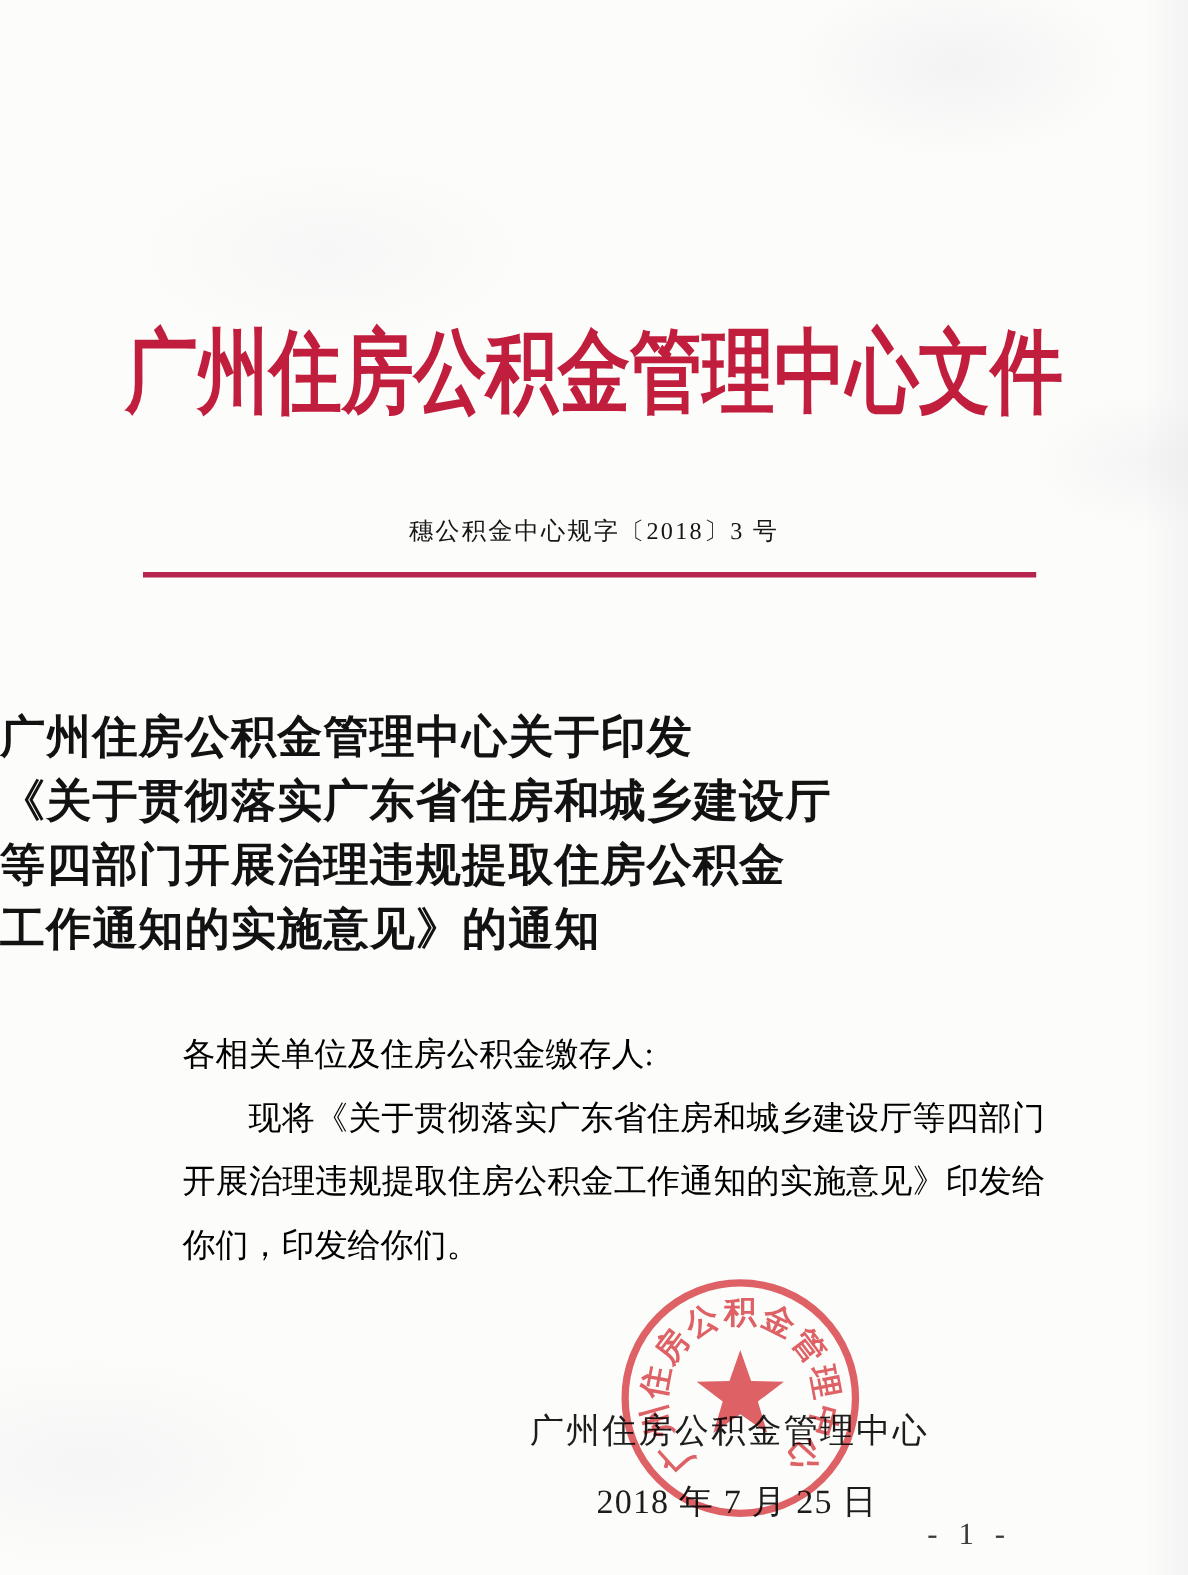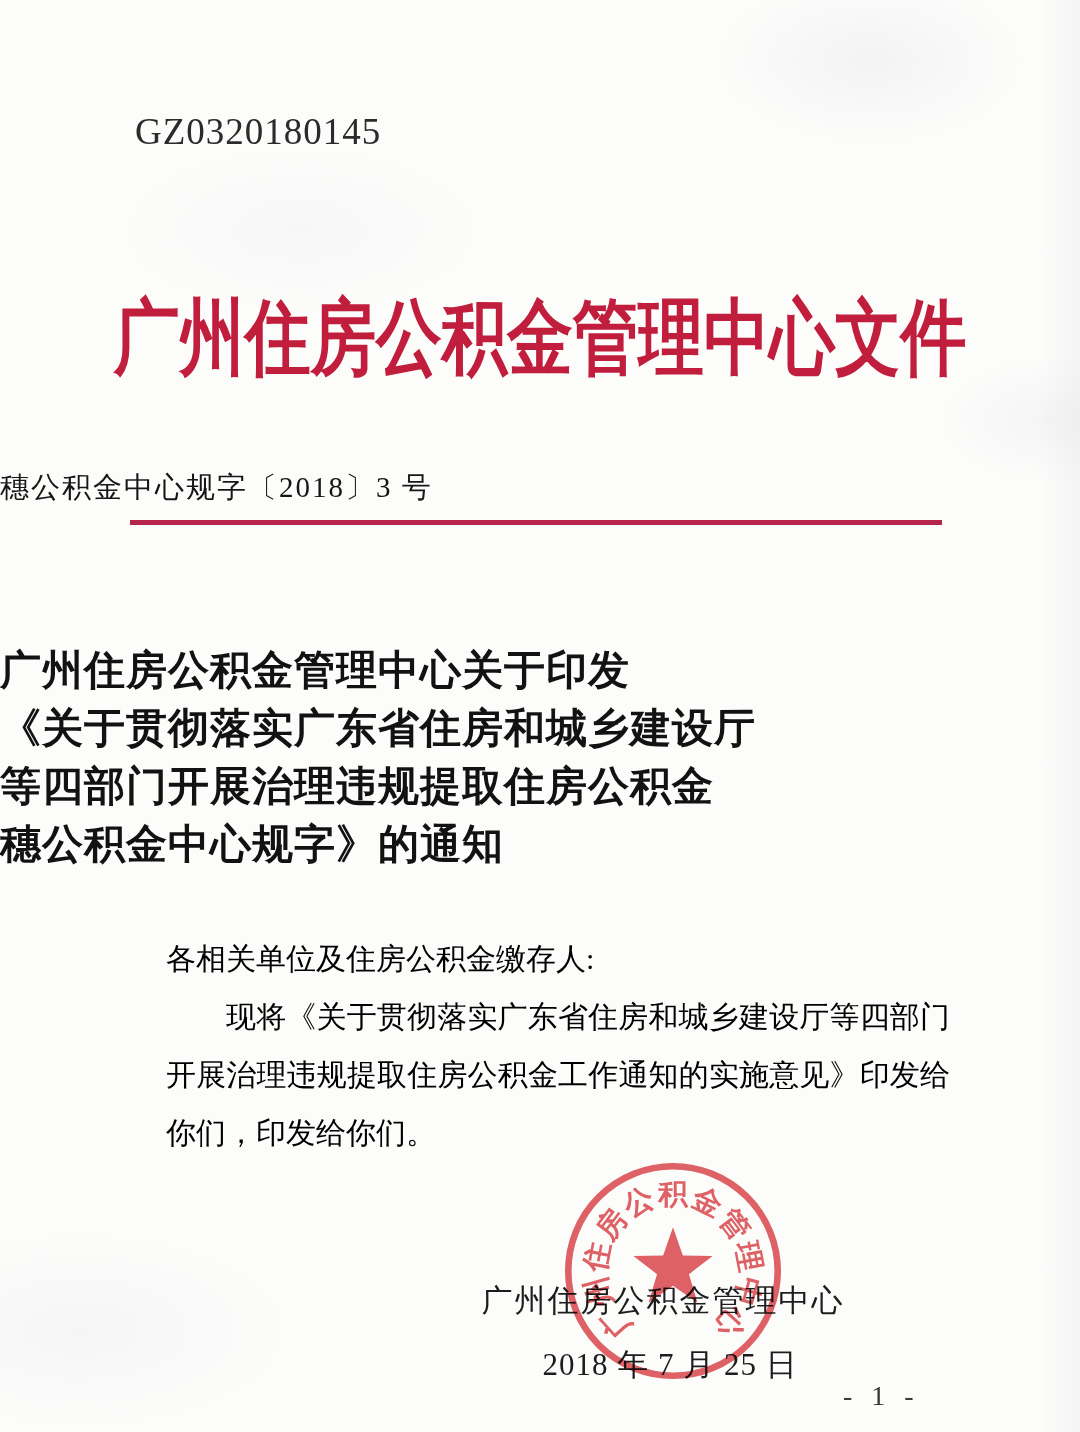--- a/index.html
+++ b/index.html
@@ -40,21 +40,22 @@
     font-weight: bold;
     letter-spacing: 0px;
     transform: scaleX(0.79);
     transform-origin: 50% 50%;
     white-space: nowrap;
   }
   .doc-number {
     position: absolute;
     left: 0; top: 468px;
     width: 1080px;
-    font-size: 29px;
+    text-align: center;
+    font-size: 22px;
     color: #161616;
     letter-spacing: 2px;
   }
   .red-line {
     position: absolute;
     left: 130px; top: 520px;
     width: 812px; height: 5px;
     border: none;
   }
   .doc-title {
@@ -113,33 +114,32 @@
     color: #3a3a3a;
   }
 </style>
 </head>
 <body>
 
 <div class="page">
 
   <div class="scan-artifacts"></div>
 
-  <div class="doc-code">GZ0320180145</div>
 
   <h1 class="org-title" style="color: rgb(193, 30, 62);">广州住房公积金管理中心文件</h1>
 
   <div class="doc-number">穗公积金中心规字〔2018〕3 号</div>
 
   <hr class="red-line" style="background: rgb(181, 37, 78);">
 
   <div class="doc-title">
     <div>广州住房公积金管理中心关于印发</div>
     <div>《关于贯彻落实广东省住房和城乡建设厅</div>
     <div>等四部门开展治理违规提取住房公积金</div>
-    <div>穗公积金中心规字》的通知</div>
+    <div>工作通知的实施意见》的通知</div>
   </div>
 
   <div class="body-block">
     <p class="body-salutation">各相关单位及住房公积金缴存人:</p>
     <p class="body-paragraph">现将《关于贯彻落实广东省住房和城乡建设厅等四部门开展治理违规提取住房公积金工作通知的实施意见》印发给你们，印发给你们。</p>
   </div>
 
   <div class="sig-org">广州住房公积金管理中心</div>
 
   <div class="sig-date">2018 年 7 月 25 日</div>

